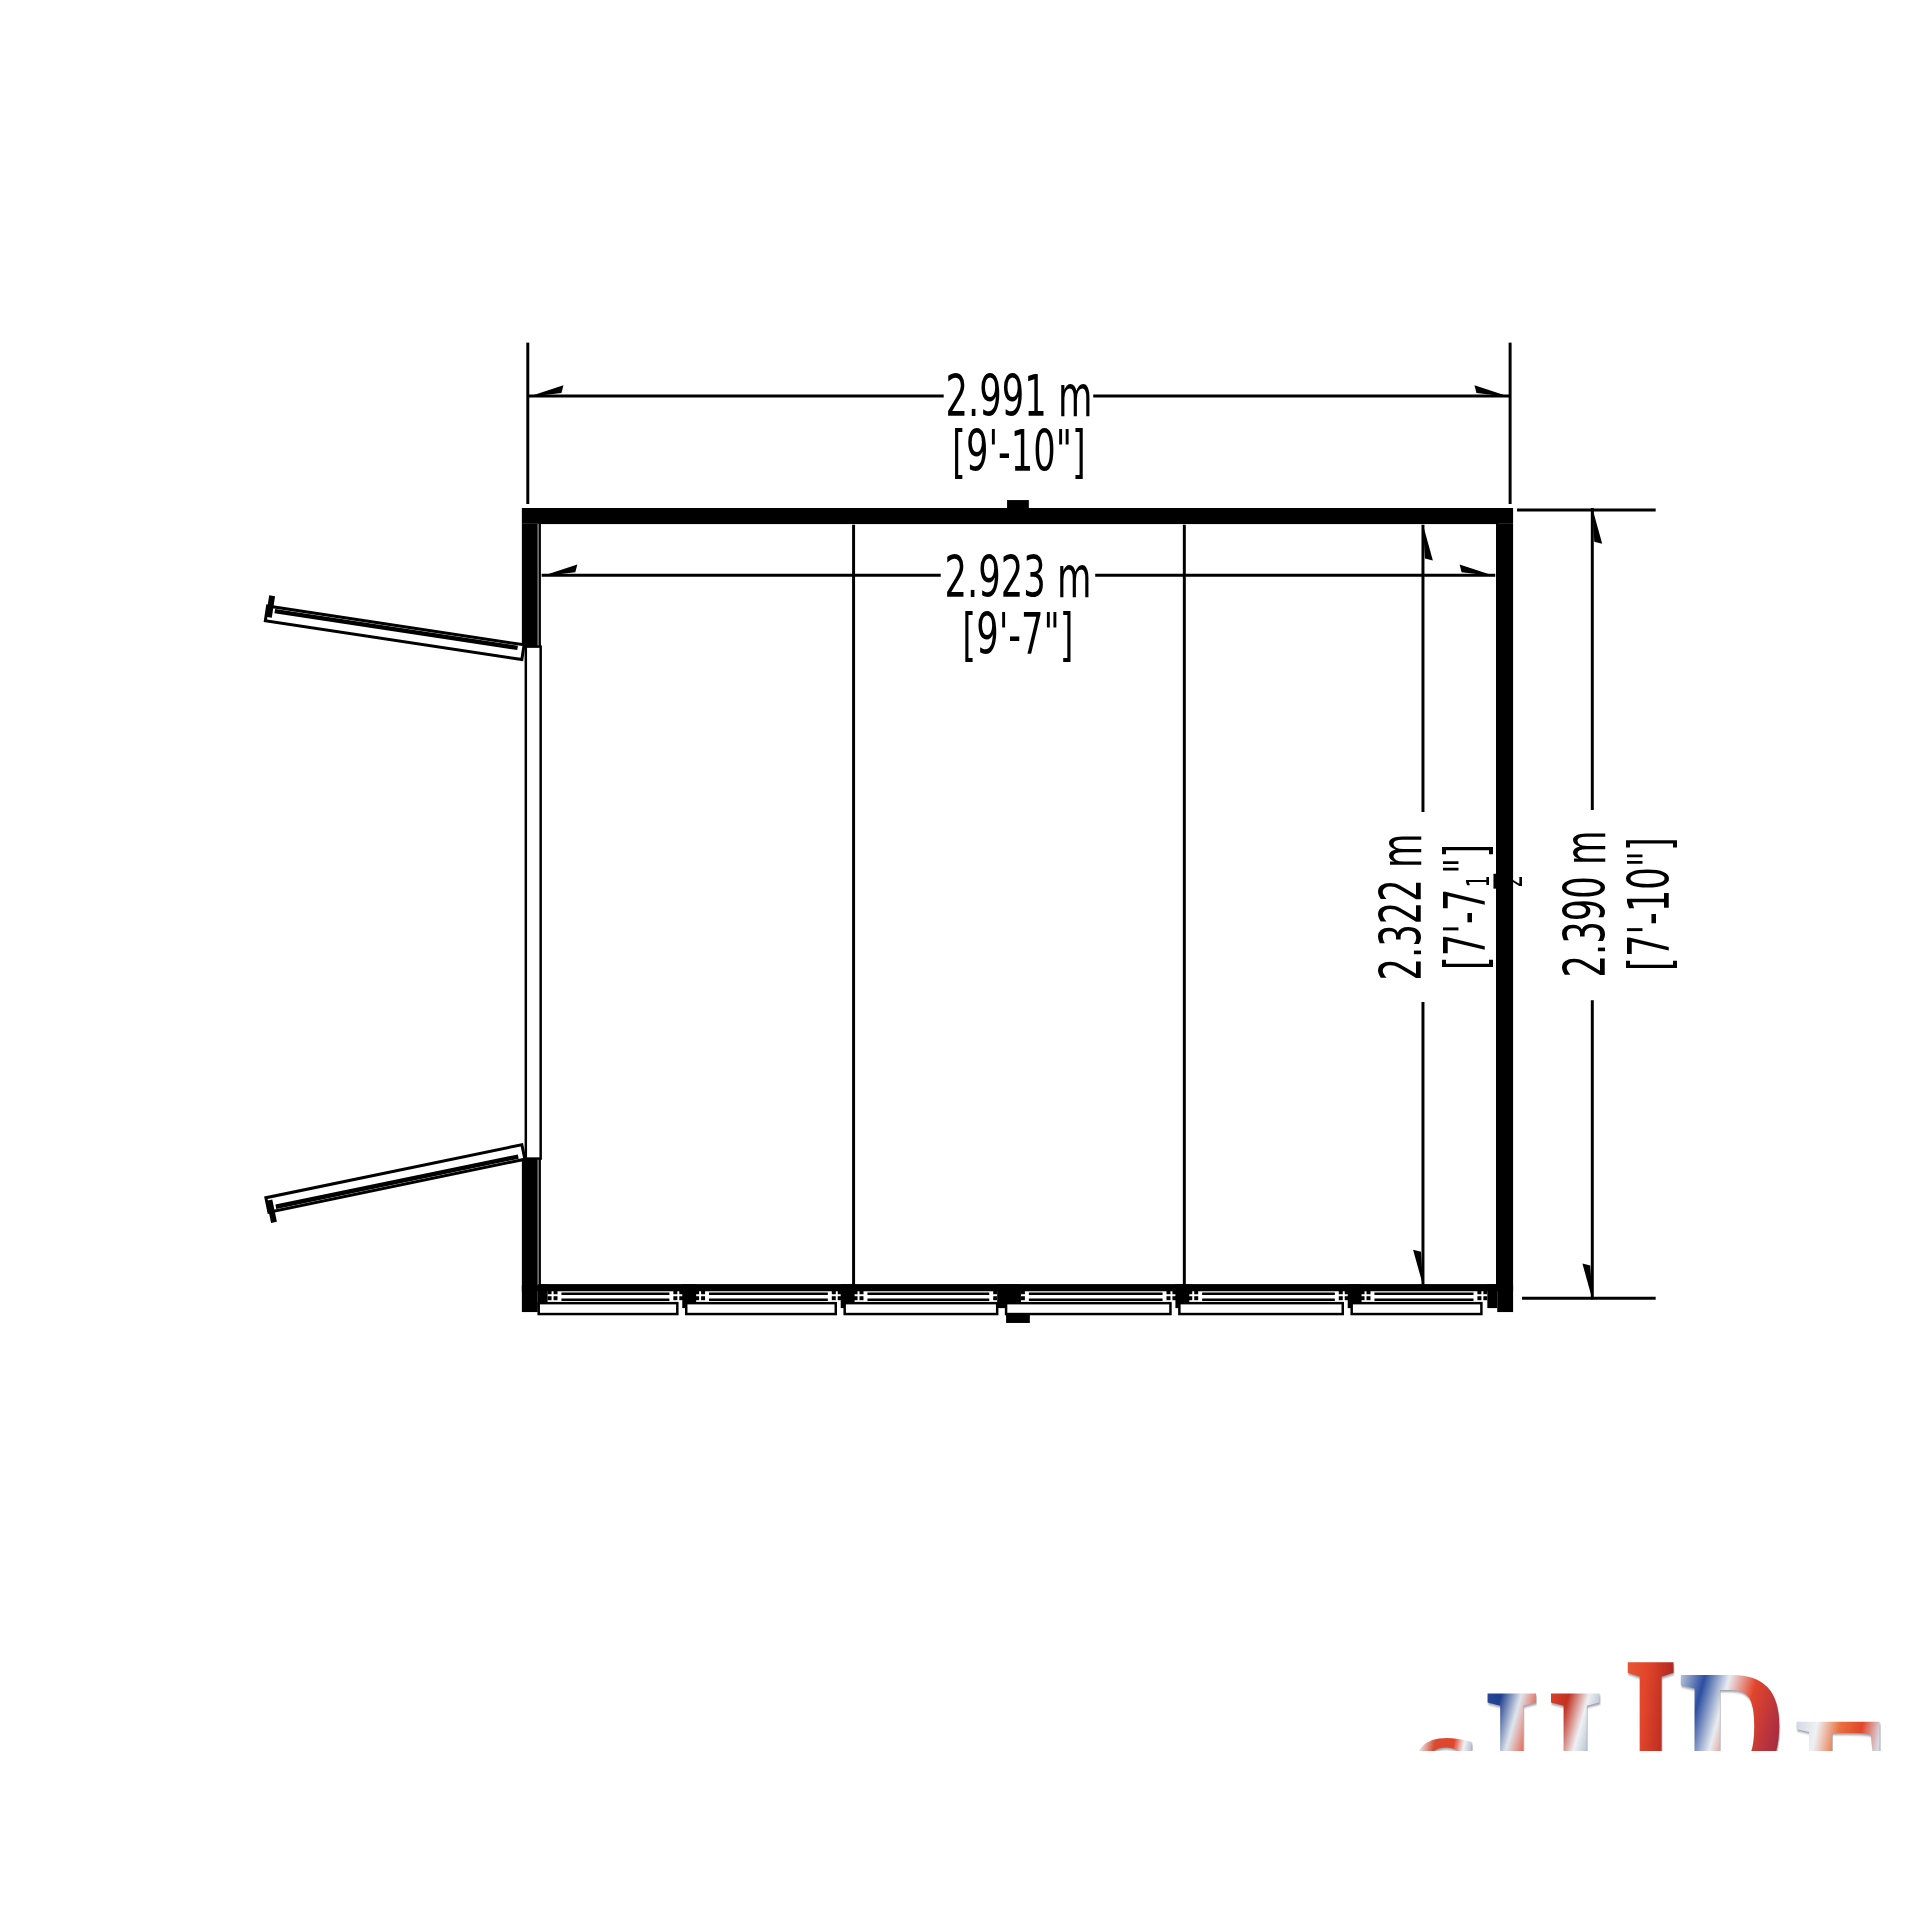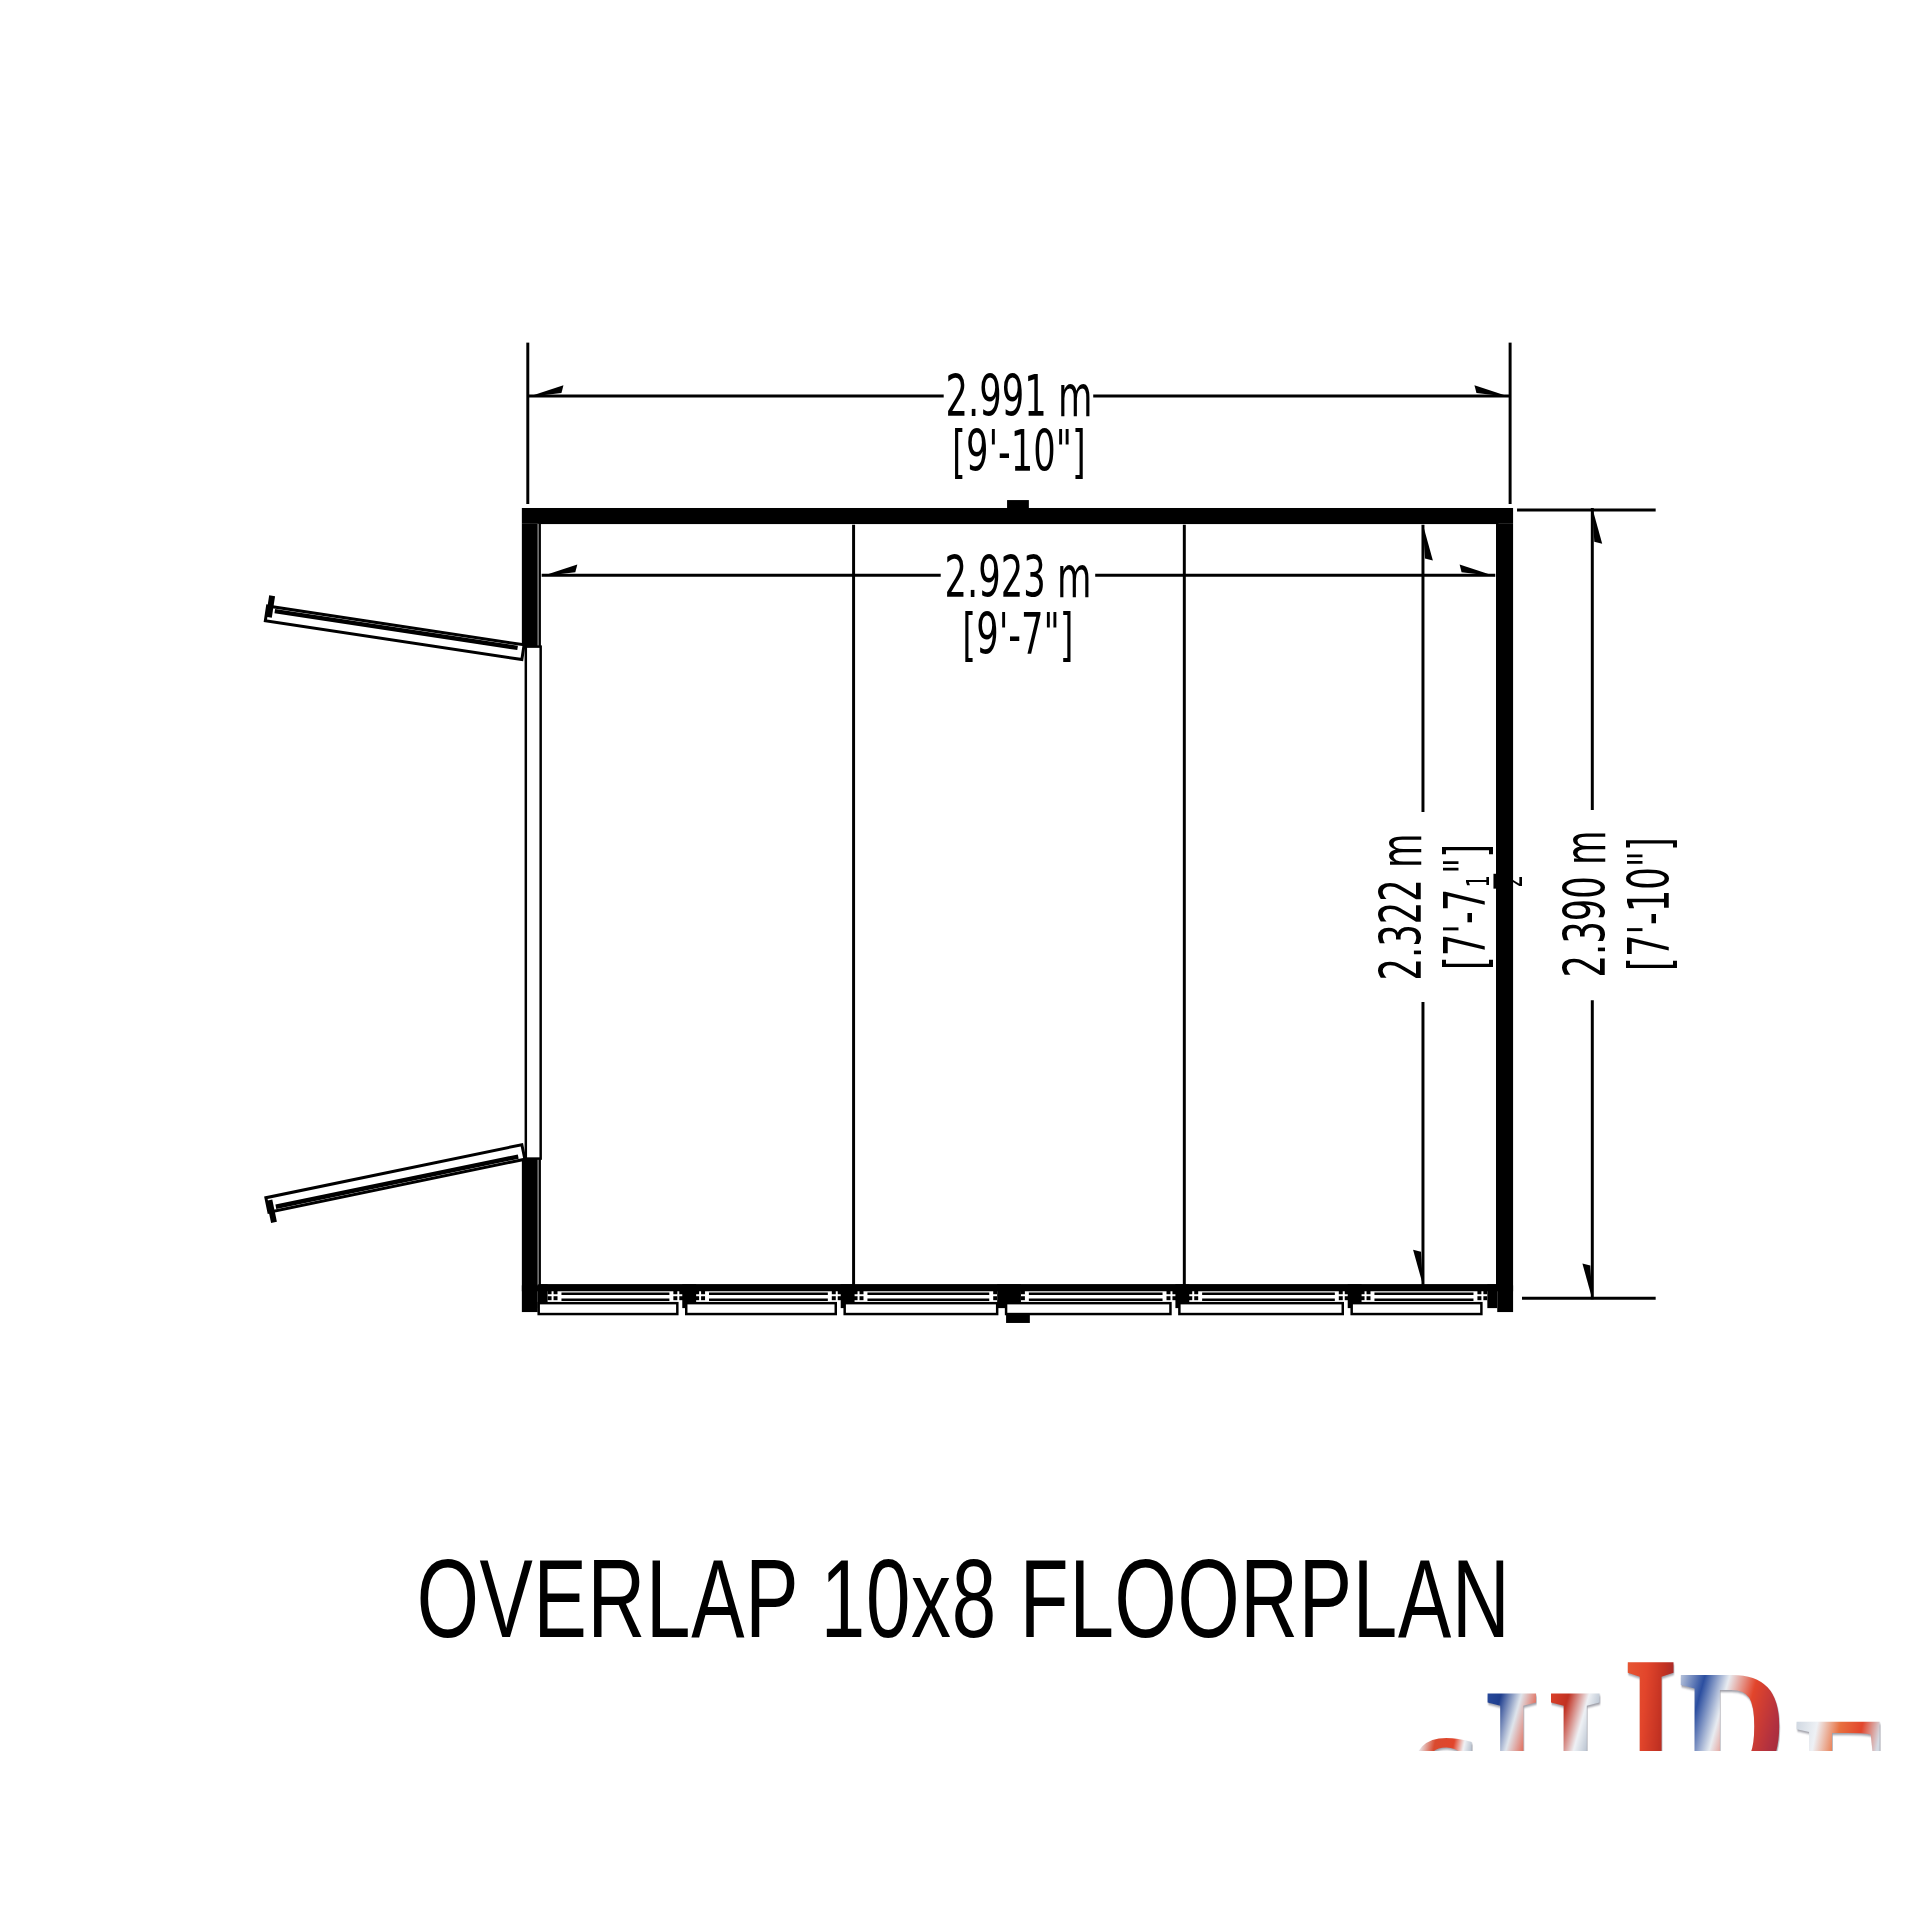--- a/index.html
+++ b/index.html
@@ -195,23 +195,20 @@
     </div>
   </div>
 
   <div class="vdim" style="left:1592px;top:904px;">
     <div class="rot">
       <div>2.390 m</div>
       <div>[7'-10"]</div>
     </div>
   </div>
 
-  <div id="title-row">
-    <span>OVERLAP 10x8 FLOORPLAN</span>
-  </div>
 
   <div id="logo">
     <span class="shire-letter ltr-s">S</span>
     <span class="shire-letter ltr-h">H</span>
     <span class="shire-letter ltr-i">I</span>
     <span class="shire-letter ltr-r">R</span>
     <span class="shire-letter ltr-e">E</span>
     <div id="tagline">
         <span style="color: rgb(141, 153, 171);">B</span>
         <span style="color: rgb(168, 178, 192);">U</span>

